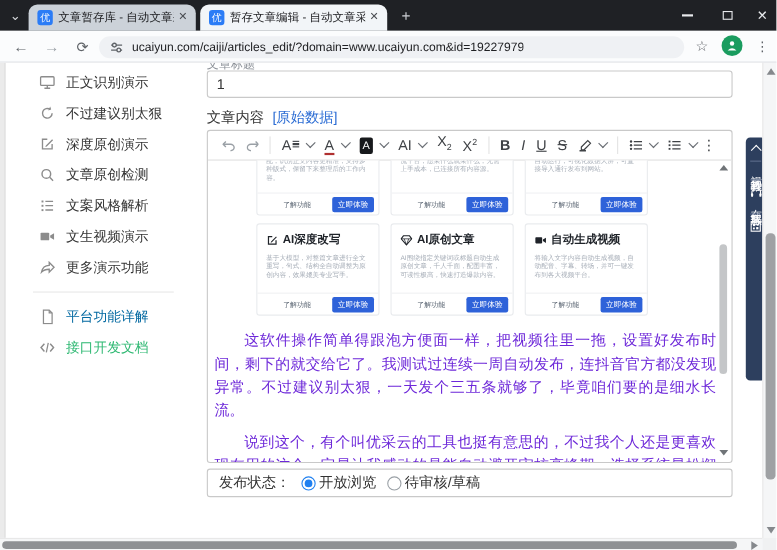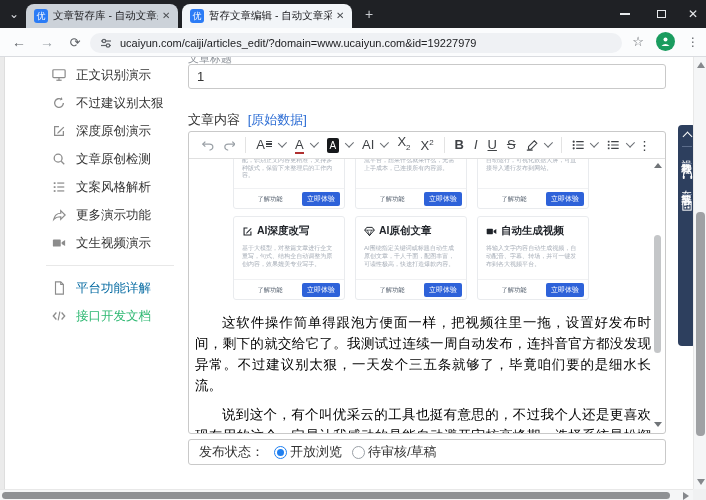--- a/index.html
+++ b/index.html
@@ -29,32 +29,32 @@
   .urlpill { left:90px; top:33px; width:532px; height:20px; background:#eff1f4; border-radius:11px; display:flex; align-items:center; padding:0 10px; }
   .url-text { font-size:11px; color:#202124; margin-left:8px; white-space:nowrap; overflow:hidden; }
   .star { left:630px; top:34px; width:16px; height:16px; color:#5f6368; font-size:13px; line-height:16px; text-align:center; }
   .avatar { left:656px; top:32px; width:19px; height:19px; border-radius:50%; background:#1a9c5f; display:flex; align-items:center; justify-content:center; }
   .kebab { left:686px; top:33px; width:14px; height:18px; color:#5f6368; font-size:12px; text-align:center; line-height:18px; }
 
   
   .page { left:0; top:57px; width:693px; height:432px; background:#fff; overflow:hidden; }
   .left-gutter { left:0; top:0; width:5px; height:432px; background:#ebebeb; border-right:1px solid #dedede; }
 
-  .sidebar { left:22px; top:4px; width:176px; }
+  .sidebar { left:6px; top:4px; width:176px; }
   .side-item { display:flex; align-items:center; height:28px; padding-left:30px; cursor:pointer; }
   .side-item svg { width:14px; height:14px; flex:0 0 14px; }
   .side-label { font-size:12.5px; color:#333; margin-left:10px; white-space:nowrap; }
   .side-divider { height:1px; background:#e8e8e8; margin:8px 24px 8px 24px; }
   .red .side-label { color:#0369a1; } .green .side-label { color:#2eb872; }
 
   .main { left:188px; top:0; width:478px; }
   .clipped-label { height:7px; overflow:hidden; }
   .clipped-label span { display:block; font-size:11px; color:#8a8f96; transform:translateY(-6px); }
   .title-input { width:478px; height:25px; border:1px solid #c9c9c9; border-radius:3px; font-size:13px; color:#333; padding:0 8px; font-family:inherit; background:#fff; }
-  .content-label-row { margin-top:22px; height:15px; font-size:13px; }
+  .content-label-row { margin-top:9px; height:15px; font-size:13px; }
   .content-label { color:#333; } .content-link { color:#2b6cd4; margin-left:4px; cursor:pointer; }
 
   .editor { margin-top:5px; width:478px; height:303px; border:1px solid #c9c9c9; border-radius:3px; background:#fff; overflow:hidden; position:relative; }
   .etoolbar { height:27px; border-bottom:1px solid #e0e0e0; display:flex; align-items:center; padding:0 8px; color:#3f4246; }
   .tbi { font-size:13px; line-height:26px; margin:0 5px; cursor:pointer; white-space:nowrap; }
   .tbi sub,.tbi sup { font-size:8px; }
   .chev { width:7px; height:7px; border-right:1.3px solid #6b6f75; border-bottom:1.3px solid #6b6f75; transform:rotate(45deg) translateY(-2px); display:inline-block; margin:0 6px 2px 1px; cursor:pointer; }
   .tdiv { width:1px; height:16px; background:#e3e3e3; margin:0 5px; }
   .bold-b { font-weight:bold; } .ital { font-style:italic; } .undl { text-decoration:underline; } .strk { text-decoration:line-through; }
   .font-a { position:relative; } .font-a em { font-style:normal; font-size:13px; }
@@ -70,21 +70,21 @@
   .row1 { margin-top:-16px; } .row2 { margin-top:7px; }
   .card { width:112px; background:#fff; border:1px solid #e9ebee; border-radius:3px; display:flex; flex-direction:column; }
   .row1 .card { height:66px; } .row2 .card { height:84px; }
   .card-head { display:flex; align-items:center; padding:7px 8px 2px 8px; }
   .card-title { font-size:10.5px; font-weight:bold; color:#1f2329; margin-left:4px; white-space:nowrap; }
   .card-body { padding:4px 8px; flex:1; }
   .fine { font-size:7px; line-height:9px; color:#a7aeb8; transform:scale(.86); transform-origin:0 0; width:116%; }
   .card-foot { border-top:1px solid #f0f1f3; height:20px; display:flex; align-items:center; padding:0 4px; }
   .learn { font-size:7px; color:#55606e; flex:1; text-align:center; transform:scale(.9); cursor:pointer; }
   .try-btn { width:38px; height:14px; background:#2e62d9; color:#fff; font-size:7px; display:flex; align-items:center; justify-content:center; border-radius:2px; cursor:pointer; }
-  .para { margin-top:12px; font-size:13.5px; line-height:21px; color:#000000; text-indent:2em; text-align:justify; }
+  .para { margin-top:12px; font-size:13.5px; line-height:21px; color:#6d28d9; text-indent:2em; text-align:justify; }
   .para + .para { margin-top:8px; }
 
   .escroll { position:absolute; right:2px; top:2px; width:10px; height:270px; }
   .esc-arrow { position:absolute; left:1px; width:0; height:0; border-left:4px solid transparent; border-right:4px solid transparent; }
   .esc-up { top:2px; border-bottom:5px solid #707478; }
   .esc-down { bottom:4px; border-top:5px solid #707478; }
   .esc-thumb { position:absolute; left:1px; top:74px; width:7px; height:118px; background:#c4c6c8; border-radius:4px; }
 
   .publish-box { margin-top:5px; width:478px; height:26px; border:1px solid #c9c9c9; border-radius:3px; display:flex; align-items:center; padding-left:10px; font-size:13px; color:#333; }
   .radio { width:13px; height:13px; border-radius:50%; display:inline-flex; align-items:center; justify-content:center; margin:0 3px 0 10px; }
@@ -200,30 +200,30 @@
           <line x1="6" y1="8" x2="14" y2="8" stroke="#8c8c8c" stroke-width="1.4"></line>
           <line x1="6" y1="12.5" x2="14" y2="12.5" stroke="#8c8c8c" stroke-width="1.4"></line>
           <rect x="2" y="2.6" width="2" height="2" fill="#8c8c8c"></rect>
           <rect x="2" y="7.1" width="2" height="2" fill="#8c8c8c"></rect>
           <rect x="2" y="11.6" width="2" height="2" fill="#8c8c8c"></rect>
         </svg>
       <span class="side-label">文案风格解析</span>
     </div>
     <div class="side-item">
       <svg viewBox="0 0 16 16">
-          <path d="M2 13c1-5 4-7 8-7V3l5 5-5 5v-3c-3.5 0-6 .8-8 3z" fill="none" stroke="#8c8c8c" stroke-width="1.4"></path>
-        </svg>
-      <span class="side-label">更多演示功能</span>
-    </div>
-    <div class="side-item">
-      <svg viewBox="0 0 16 16">
           <rect x="1" y="4" width="9" height="8" rx="1" fill="#8c8c8c"></rect>
           <path d="M11 7l4-2.5v7L11 9z" fill="#8c8c8c"></path>
         </svg>
       <span class="side-label">文生视频演示</span>
+    </div>
+    <div class="side-item">
+      <svg viewBox="0 0 16 16">
+          <path d="M2 13c1-5 4-7 8-7V3l5 5-5 5v-3c-3.5 0-6 .8-8 3z" fill="none" stroke="#8c8c8c" stroke-width="1.4"></path>
+        </svg>
+      <span class="side-label">更多演示功能</span>
     </div>
     <div class="side-divider"></div>
     <div class="side-item red">
       <svg viewBox="0 0 16 16">
           <path d="M4 1h6l3 3v11H4z" fill="none" stroke="#8c8c8c" stroke-width="1.3"></path>
           <path d="M10 1v3h3" fill="none" stroke="#8c8c8c" stroke-width="1.3"></path>
         </svg>
       <span class="side-label">平台功能详解</span>
     </div>
     <div class="side-item green">

